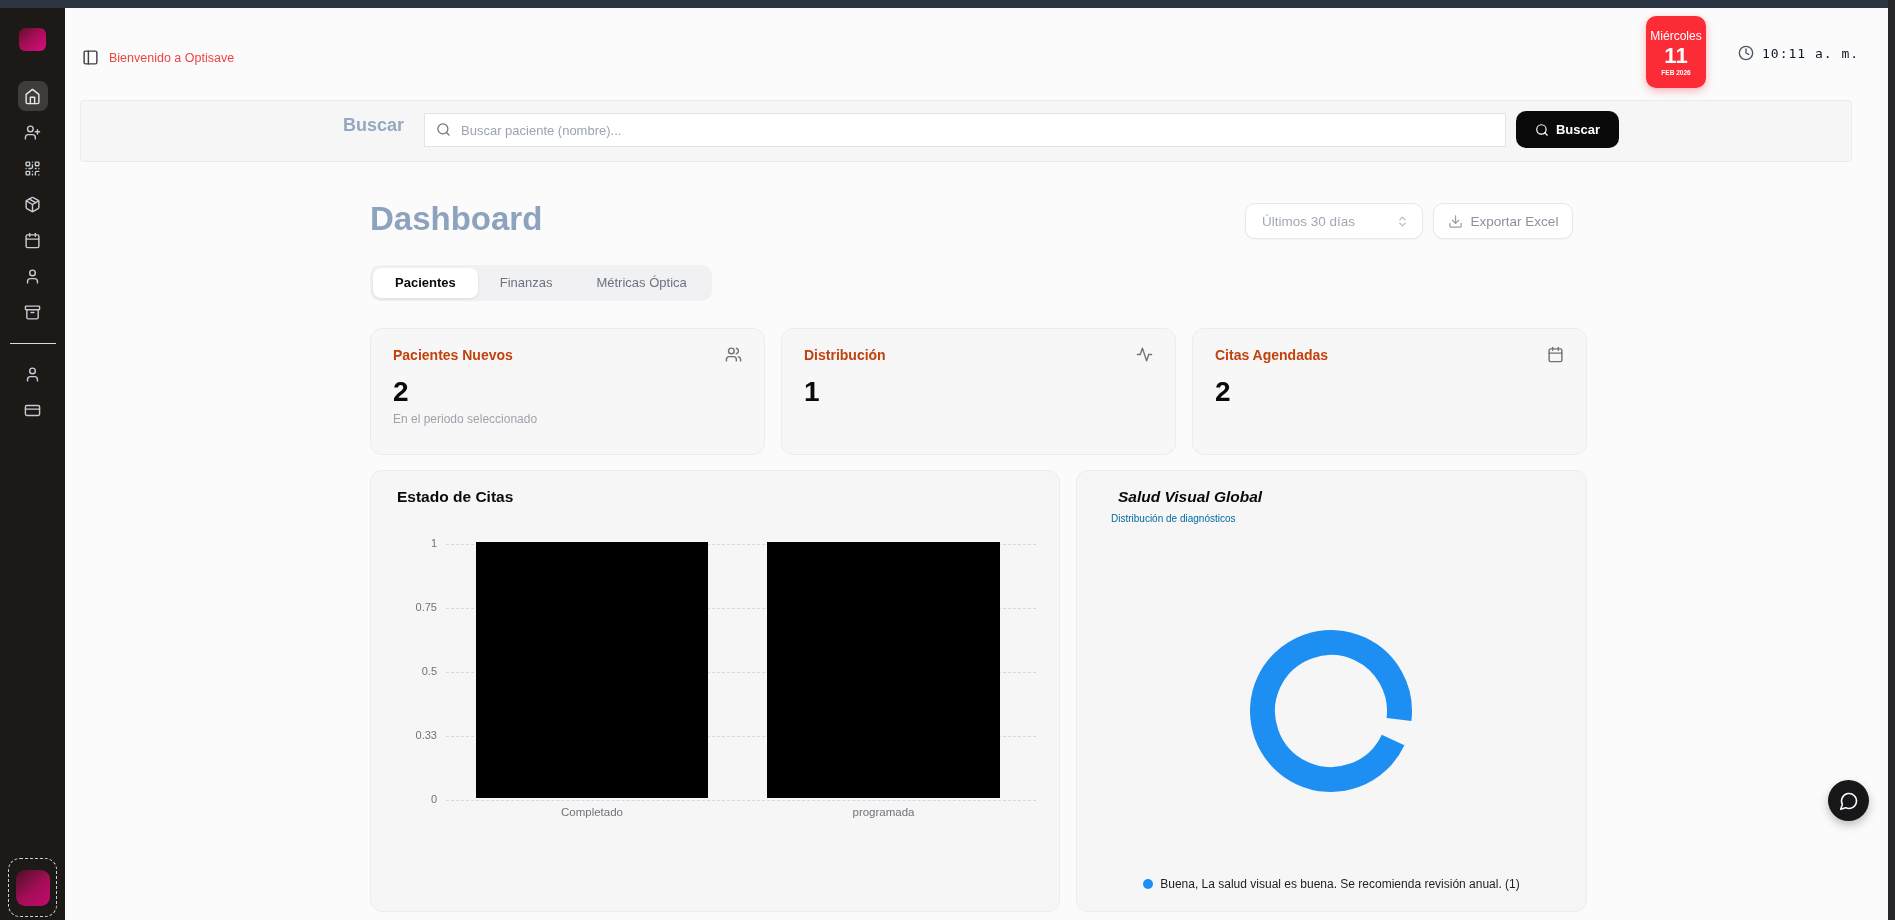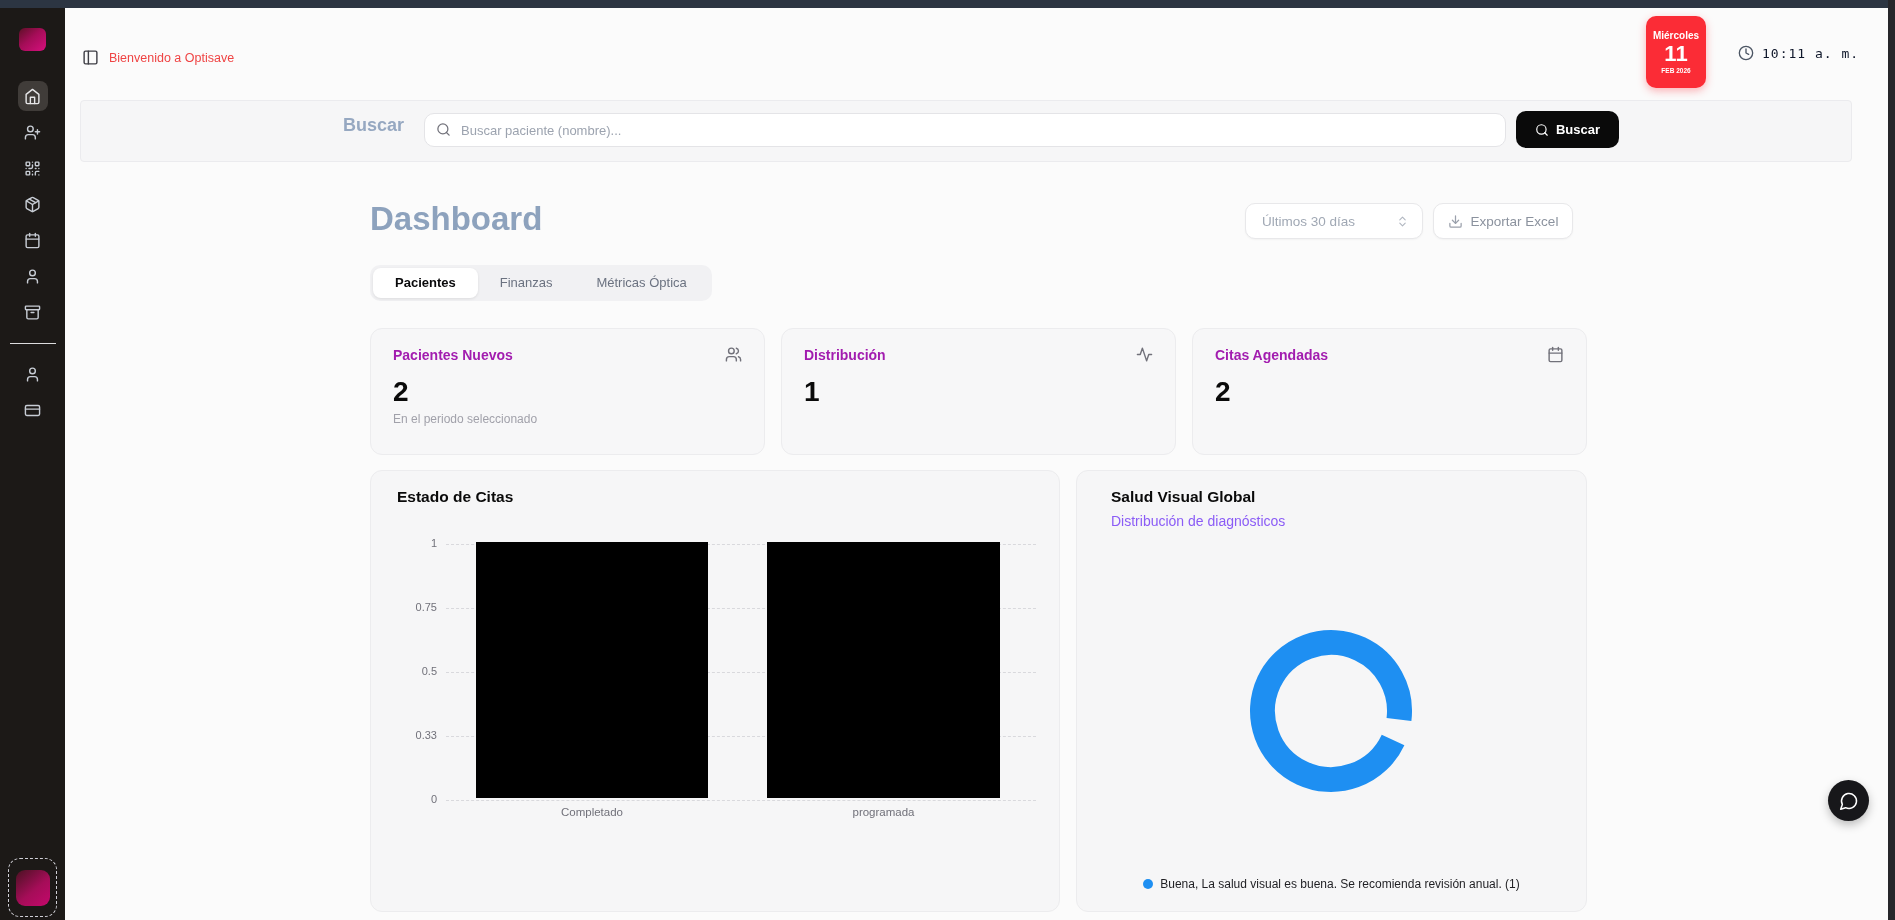--- a/index.html
+++ b/index.html
@@ -33,35 +33,35 @@
                     border-radius:12px; display:flex; align-items:center; justify-content:center; }
   .sb-bottom-logo .inner { width:34px; height:36px; border-radius:9px;
                     background: linear-gradient(140deg,#4a1222 0%,#a50d58 55%,#c4086c 100%); }
 
   
   .panel-toggle { position:absolute; left:82px; top:49px; width:17px; height:17px; color:#3f3f46; cursor:pointer; }
   .welcome { position:absolute; left:109px; top:51px; font-size:12.5px; color:#ef4444; }
   .date-badge { position:absolute; left:1646px; top:16px; width:60px; height:72px; border-radius:10px;
                 background:#fb2c36; color:#fff; display:flex; flex-direction:column; align-items:center;
                 justify-content:center; gap:3px; box-shadow:0 3px 8px rgba(251,44,54,.35); text-align:center; }
-  .date-badge .wd { font-size:10px; font-weight:bold; }
+  .date-badge .wd { font-size:12px; font-weight:normal; }
   .date-badge .day { font-size:22px; font-weight:bold; line-height:20px; }
   .date-badge .my { font-size:6.5px; font-weight:bold; }
   .clock-wrap { position:absolute; left:1738px; top:45px; display:flex; align-items:center; gap:8px; }
   .clock-wrap svg { width:16px; height:16px; color:#4b5563; }
   .time-text { font-family:"DejaVu Sans Mono", monospace; font-size:13px; letter-spacing:1px; color:#0f172a; }
 
   
   .search-band { position:absolute; left:80px; top:100px; width:1772px; height:62px; background:#f6f6f7;
                  border:1px solid #ebebee; border-radius:4px; }
   .search-label { position:absolute; left:300px; top:115px; width:104px; text-align:right;
                   font-size:18px; font-weight:bold; color:#96a8c1; }
   .search-input-wrap { position:absolute; left:424px; top:113px; width:1082px; height:34px; }
   .search-input-wrap svg { position:absolute; left:12px; top:9px; width:15px; height:15px; color:#71717a; }
-  .search-input { width:100%; height:100%; border:1px solid #e4e4e7; border-radius:10px; background:#fff;
+  .search-input { width:100%; height:100%; border:1px solid #e4e4e7; border-radius:0; background:#fff;
                   padding:0 12px 0 36px; font-size:13px; font-family:"Liberation Sans", sans-serif; color:#18181b; outline:none; }
   .search-input::placeholder { color:#9ca3af; }
   .search-btn { position:absolute; left:1516px; top:111px; width:103px; height:37px; border:none; border-radius:10px;
                 background:#0a0a0a; color:#fff; font-size:13px; font-weight:bold; cursor:pointer;
                 display:flex; align-items:center; justify-content:center; gap:7px; font-family:"Liberation Sans", sans-serif; }
   .search-btn svg { width:14px; height:14px; }
 
   
   .page-title { position:absolute; left:370px; top:200px; font-size:33px; font-weight:bold; color:#8da2bd; }
   .range-btn { position:absolute; left:1245px; top:203px; width:178px; height:36px; background:#fff;
@@ -80,32 +80,32 @@
           padding:3px; }
   .tab { height:30px; line-height:30px; padding:0 22px; font-size:13px; color:#6b7280; border-radius:8px;
          cursor:pointer; white-space:nowrap; }
   .tab.active { background:#fff; color:#09090b; font-weight:bold; box-shadow:0 1px 3px rgba(0,0,0,.09); }
 
   
   .stats-row { position:absolute; left:370px; top:328px; width:1217px; height:127px; display:flex; gap:16px; }
   .stat-card { flex:1; background:#f7f7f8; border:1px solid #ececee; border-radius:12px; padding:17px 22px;
                position:relative; }
   .stat-head { display:flex; align-items:center; justify-content:space-between; }
-  .stat-title { font-size:14px; font-weight:bold; color:#a21caf; }
+  .stat-title { font-size:14px; font-weight:bold; color:#c2410c; }
   .stat-head svg { width:17px; height:17px; color:#71717a; }
   .stat-value { margin-top:14px; font-size:28px; font-weight:bold; color:#0a0a0a; line-height:30px; }
   .stat-sub { margin-top:5px; font-size:12px; color:#a1a1aa; }
 
   
   .chart-card { position:absolute; background:#f6f6f7; border:1px solid #ececee; border-radius:12px; }
   .bar-card { left:370px; top:470px; width:690px; height:442px; }
   .donut-card { left:1076px; top:470px; width:511px; height:442px; }
   .chart-title { position:absolute; left:26px; top:17px; font-size:15.5px; font-weight:bold; color:#0a0a0a; }
-  .donut-card .chart-title { left:34px; }
-  .chart-subtitle { position:absolute; left:34px; top:42px; font-size:14px; color:#8b5cf6; }
+  .donut-card .chart-title { left:41px;font-style:italic; }
+  .chart-subtitle { position:absolute; left:34px; top:42px; font-size:10px; color:#0369a1; }
 
   .gridline { position:absolute; left:75px; width:590px; height:0; border-top:1.5px dashed #d9d9dd; }
   .ytick { position:absolute; left:0; width:66px; text-align:right; font-size:11px; color:#71717a; }
   .bar { position:absolute; bottom:113px; background:#000; }
   .bar.b0 { left:105px; width:232px; }
   .bar.b1 { left:396px; width:233px; }
   .xlabel { position:absolute; top:335px; text-align:center; font-size:11.5px; color:#71717a; }
   .xlabel.x0 { left:105px; width:232px; }
   .xlabel.x1 { left:396px; width:233px; }
 

